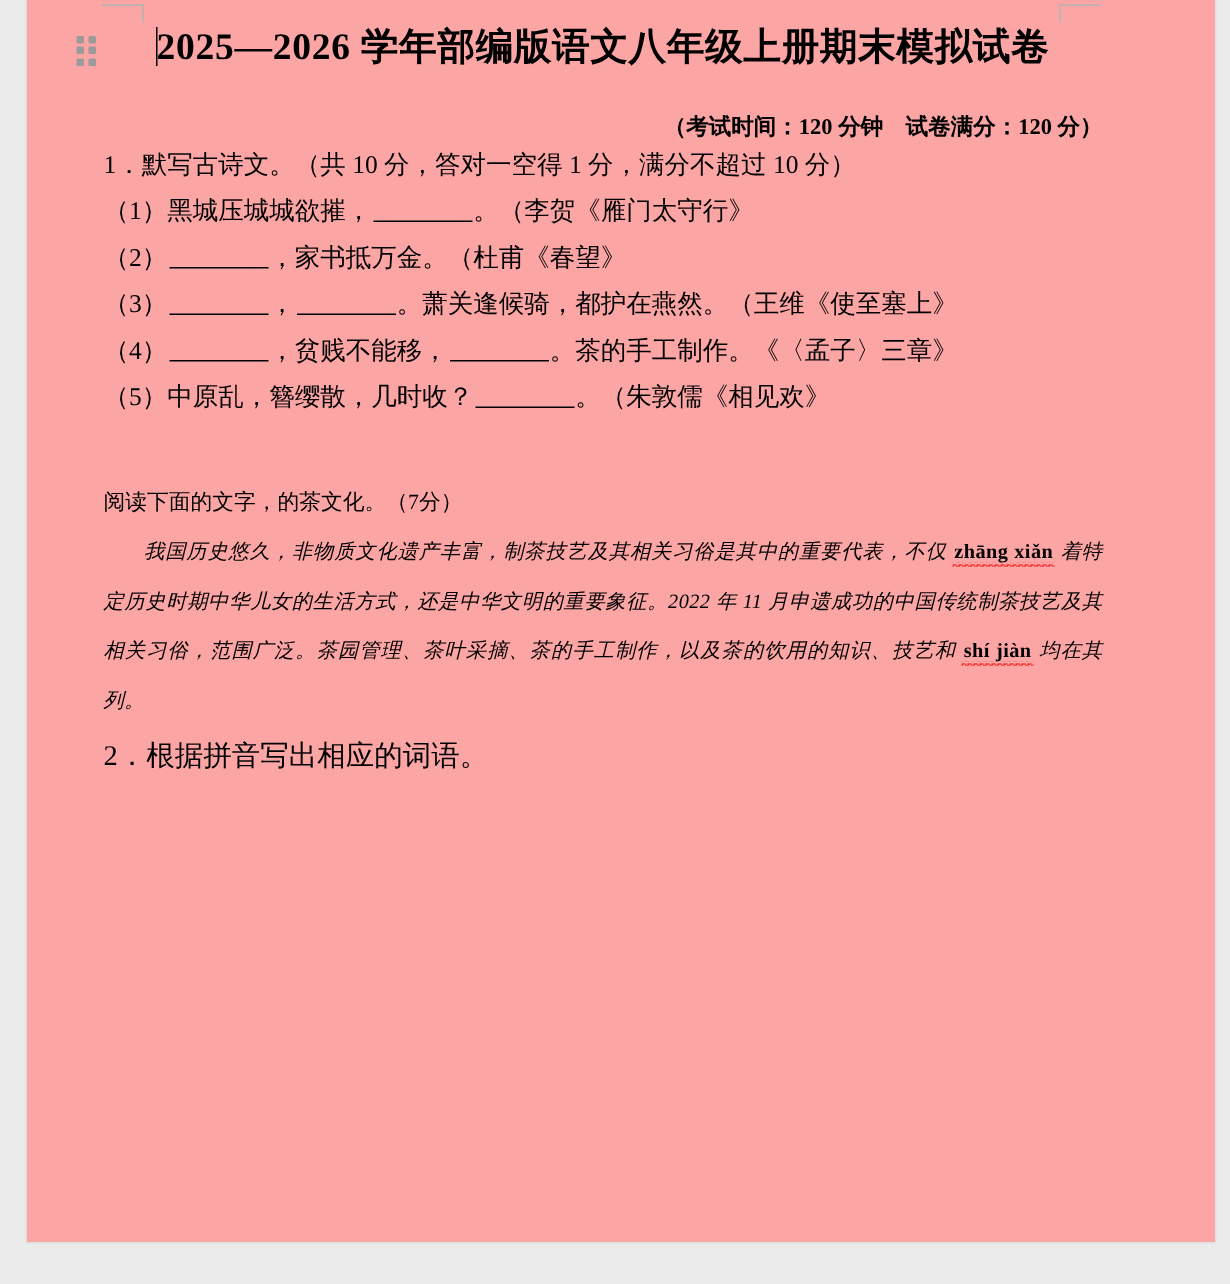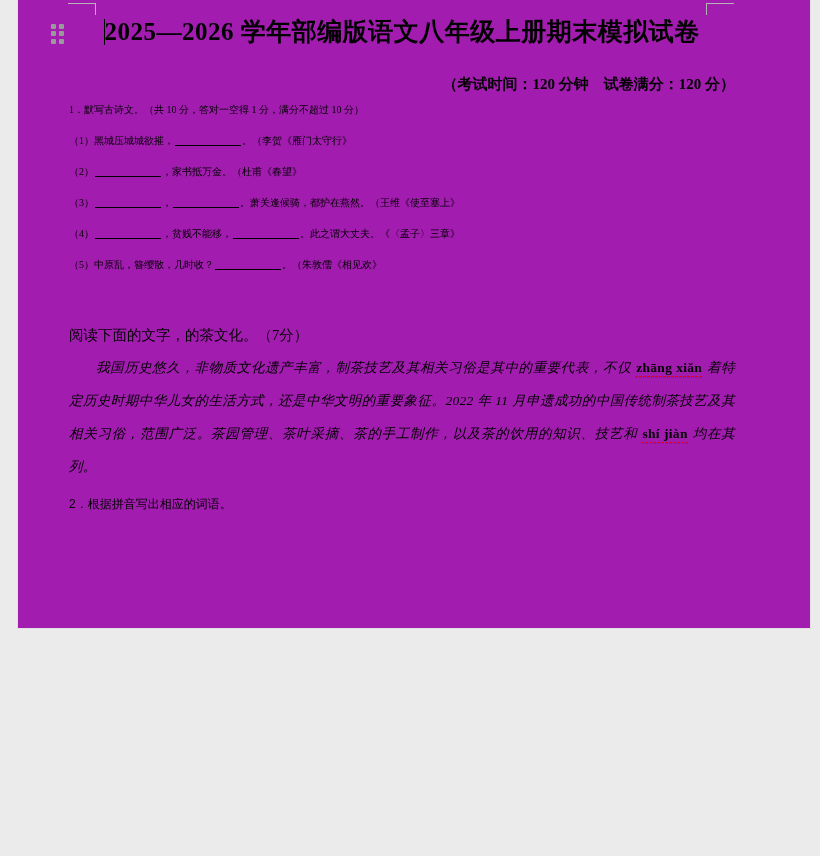--- a/index.html
+++ b/index.html
@@ -14,22 +14,22 @@
     overflow: hidden;
     position: relative;
   }
 
   
   #page {
     position: absolute;
     left: 18px;
     top: 0;
     width: 792px;
-    height: 628px;
-    background: #a21caf;
+    height: 828px;
+    background: #fca5a5;
     box-shadow: 0 0 0 1px #e0e0e0;
     overflow: hidden;
   }
 
   
   .corner-mark {
     position: absolute;
     pointer-events: none;
   }
   .corner-mark .h {
@@ -109,21 +109,21 @@
   }
 
   .section-heading {
     font-size: 14.5px;
     font-weight: bold;
     margin: 33px 0 0 0;
     line-height: 1.6;
   }
 
   .q-line {
-    font-size: 10px;
+    font-size: 17px;
     line-height: 31px;
     margin: 0;
     white-space: nowrap;
   }
   .q-line.wrap { white-space: normal; }
 
   .blank {
     display: inline-block;
     border-bottom: 1px solid #000;
     width: 66px;
@@ -163,24 +163,24 @@
     bottom: -3px;
     height: 3px;
     background-image:
       radial-gradient(circle at 1.5px 3px, transparent 1.1px, #e00 1.1px, #e00 1.8px, transparent 1.9px);
     background-size: 4px 4px;
     background-repeat: repeat-x;
   }
   .passage .u-line { text-decoration: underline; text-underline-offset: 3px; }
 
   .q2-line {
-    font-size: 12px;
+    font-size: 19px;
     line-height: 31px;
     margin: 6px 0 0 0;
-    font-family: Liberation Sans, sans-serif;
+    font-family: Liberation Serif, serif;
   }
 </style>
 </head>
 <body>
 
 <div id="page">
 
   <div class="corner-mark" id="corner-left">
     <div class="h"></div>
       <div class="v"></div>
@@ -207,21 +207,21 @@
 
 
     <p class="q-line">1．默写古诗文。（共 10 分，答对一空得 1 分，满分不超过 10 分）</p>
 
     <p class="q-line"><span>（1）黑城压城城欲摧，</span><span class="blank"></span><span>。（李贺《雁门太守行》</span></p>
 
     <p class="q-line"><span>（2）</span><span class="blank"></span><span>，家书抵万金。（杜甫《春望》</span></p>
 
     <p class="q-line"><span>（3）</span><span class="blank"></span><span>，</span><span class="blank"></span><span>。萧关逢候骑，都护在燕然。（王维《使至塞上》</span></p>
 
-    <p class="q-line"><span>（4）</span><span class="blank"></span><span>，贫贱不能移，</span><span class="blank"></span><span>。此之谓大丈夫。《〈孟子〉三章》</span></p>
+    <p class="q-line"><span>（4）</span><span class="blank"></span><span>，贫贱不能移，</span><span class="blank"></span><span>。茶的手工制作。《〈孟子〉三章》</span></p>
 
     <p class="q-line"><span>（5）中原乱，簪缨散，几时收？</span><span class="blank"></span><span>。（朱敦儒《相见欢》</span></p>
 
 
 
     <p class="reading-lead">阅读下面的文字，的茶文化。（7分）</p>
 
     <div class="passage">
       <p><span>我国历史悠久，非物质文化遗产丰富，制茶技艺及其相关习俗是其中的重要代表，不仅 </span><span class="pinyin">zhāng xiǎn</span><span> 着特定历史时期中华儿女的生活方式，还是中华文明的重要象征。2022 年 11 月申遗成功的中国传统制茶技艺及其相关习俗，范围广泛。茶园管理、茶叶采摘、茶的手工制作，以及茶的饮用的知识、技艺和 </span><span class="pinyin">shí jiàn</span><span> 均在其列。</span></p>
 

